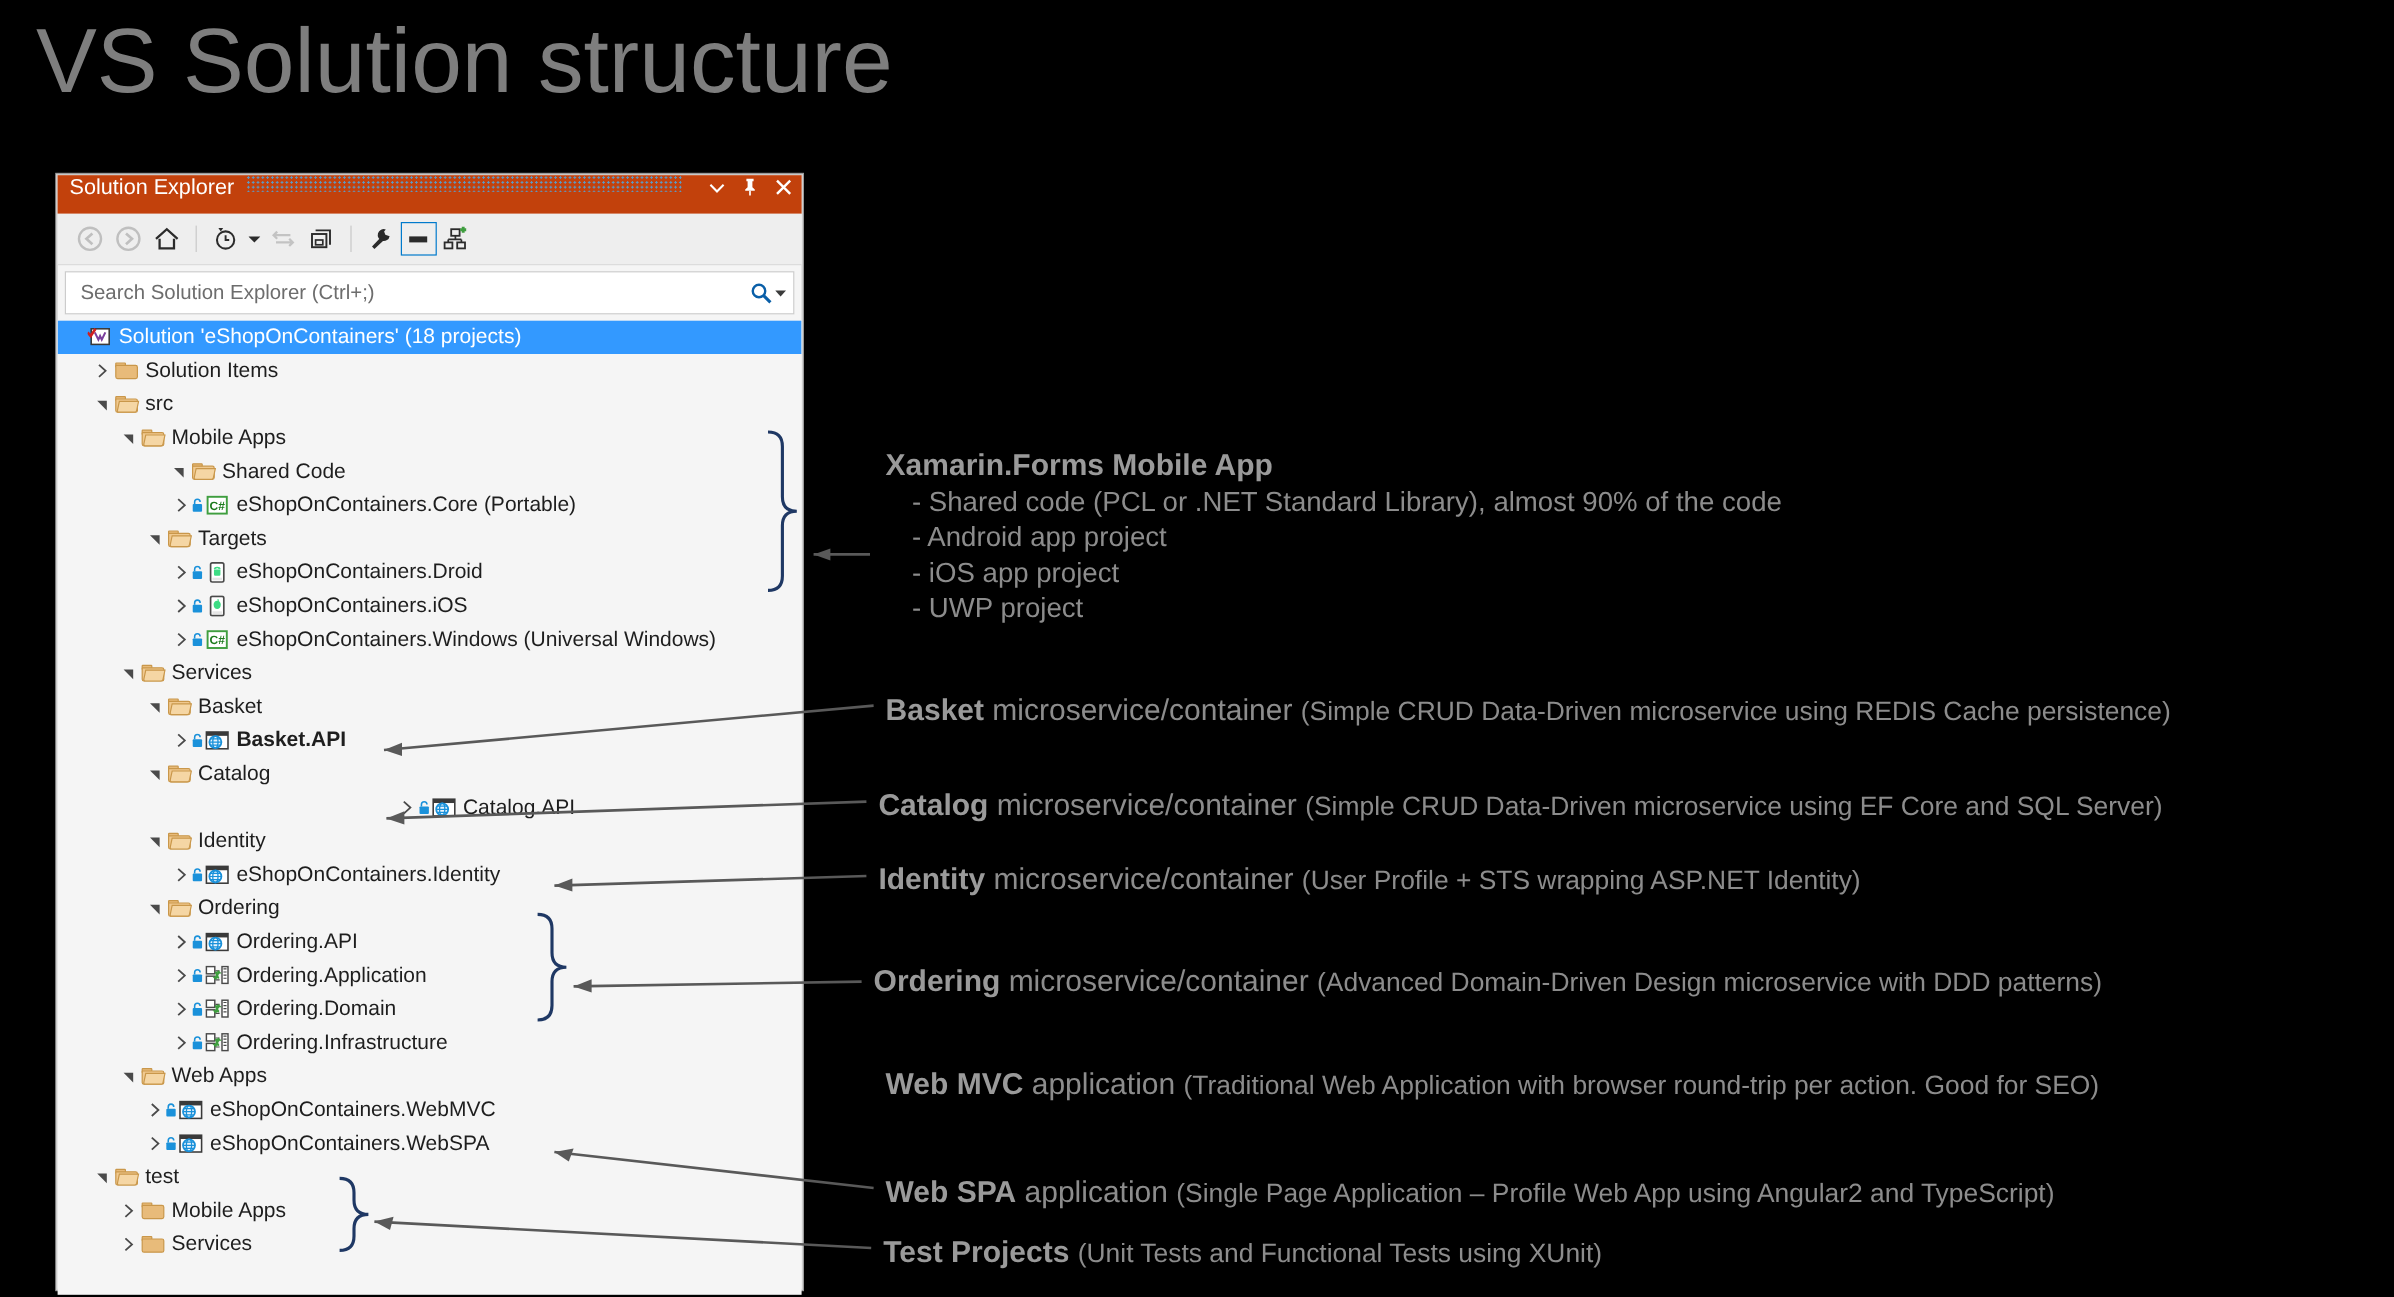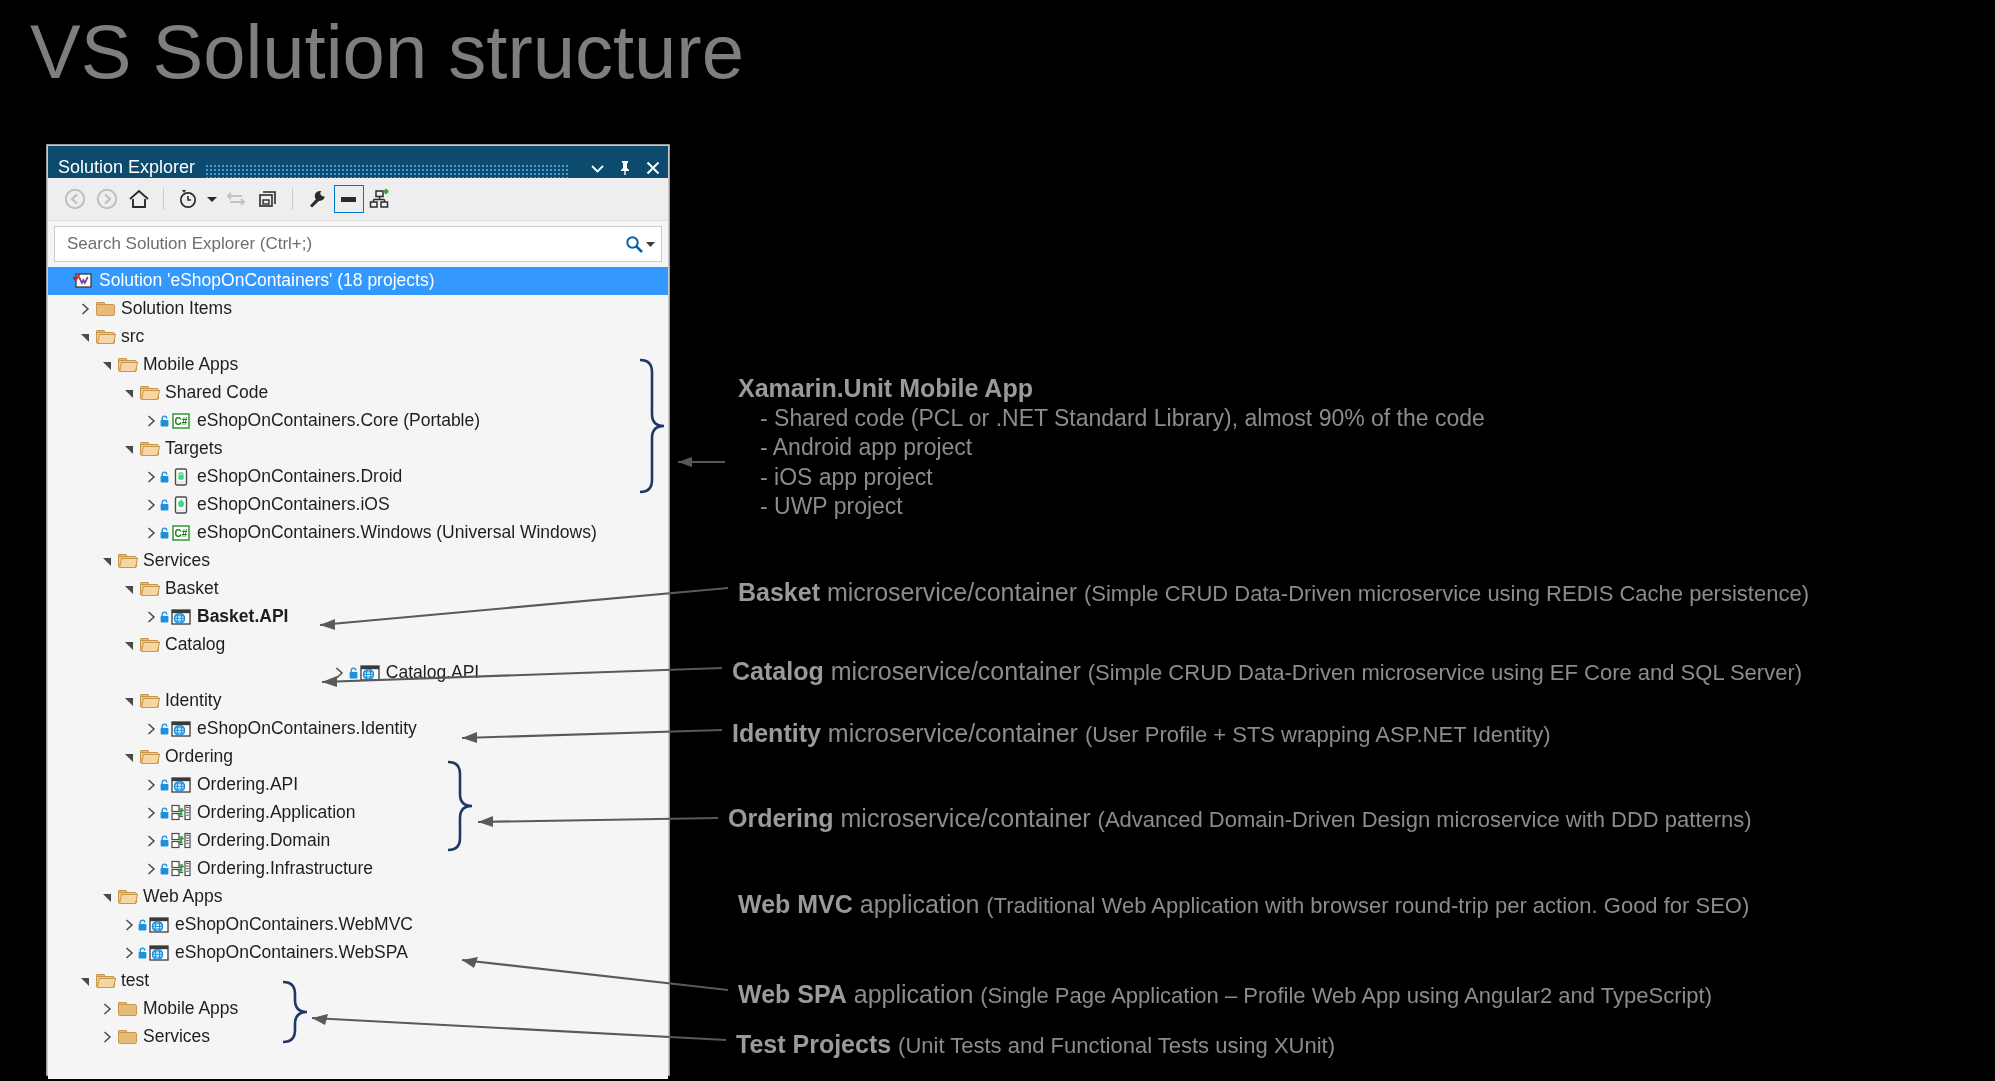--- a/index.html
+++ b/index.html
@@ -23,22 +23,22 @@
   
   .se-window{
     position:absolute;left:47px;top:145px;
     width:622px;height:930px;
     background:#f5f5f5;
     border:1px solid #c8c8c8;
     box-sizing:border-box;
     box-shadow:0 0 0 1px #9a9a9a;
   }
   .se-titlebar{
-    height:32px;background:#0c4a6e;
-    display:flex;align-items:flex-end;
+    height:32px;background:#c2410c;
+    display:flex;align-items:flex-start;
     padding:0 6px 0 10px;
     position:relative;
   }
   .se-title-text{
     color:#ffffff;font-size:18px;white-space:nowrap;
   }
   .se-grip{
     flex:1;height:14px;margin:0 10px;
     background-image:radial-gradient(#4ea6e0 0.8px, transparent 0.9px);
     background-size:4px 4px;
@@ -320,21 +320,21 @@
           </svg>
         </span>
         <span class="ico">
           <span class="folder open">
             <span class="tab"></span>
             <span class="body"></span>
           </span>
         </span>
         <span class="lbl">Mobile Apps</span>
       </div>
-      <div class="trow" style="padding-left: 72px;">
+      <div class="trow" style="padding-left: 72px; margin-left: 20px;">
         <span class="chev">
           <svg width="11" height="11" viewBox="0 0 11 11">
             <path d="M1 2 L9 2 L9 10 z" fill="#4a4a4a"></path>
           </svg>
         </span>
         <span class="ico">
           <span class="folder open">
             <span class="tab"></span>
             <span class="body"></span>
           </span>
@@ -779,21 +779,21 @@
             <span class="tab"></span>
             <span class="body"></span>
           </span>
         </span>
         <span class="lbl">Services</span>
       </div>
     </div>
 </div>
 
 <div class="ann" style="left:738px;top:372px;">
-  <div class="ann-head">Xamarin.Unit Mobile App</div>
+  <div class="ann-head">Xamarin.Forms Mobile App</div>
   <div class="ann-line">- Shared code (PCL or .NET Standard Library), almost 90% of the code</div>
   <div class="ann-line">- Android app project</div>
   <div class="ann-line">- iOS app project</div>
   <div class="ann-line">- UWP project</div>
 </div>
 
 <div class="ann ann-row" style="left:738px;top:576px;">
   <span class="hd">Basket</span><span> microservice/container </span><span class="sub">(Simple CRUD Data-Driven microservice using REDIS Cache persistence)</span>
 </div>
 

